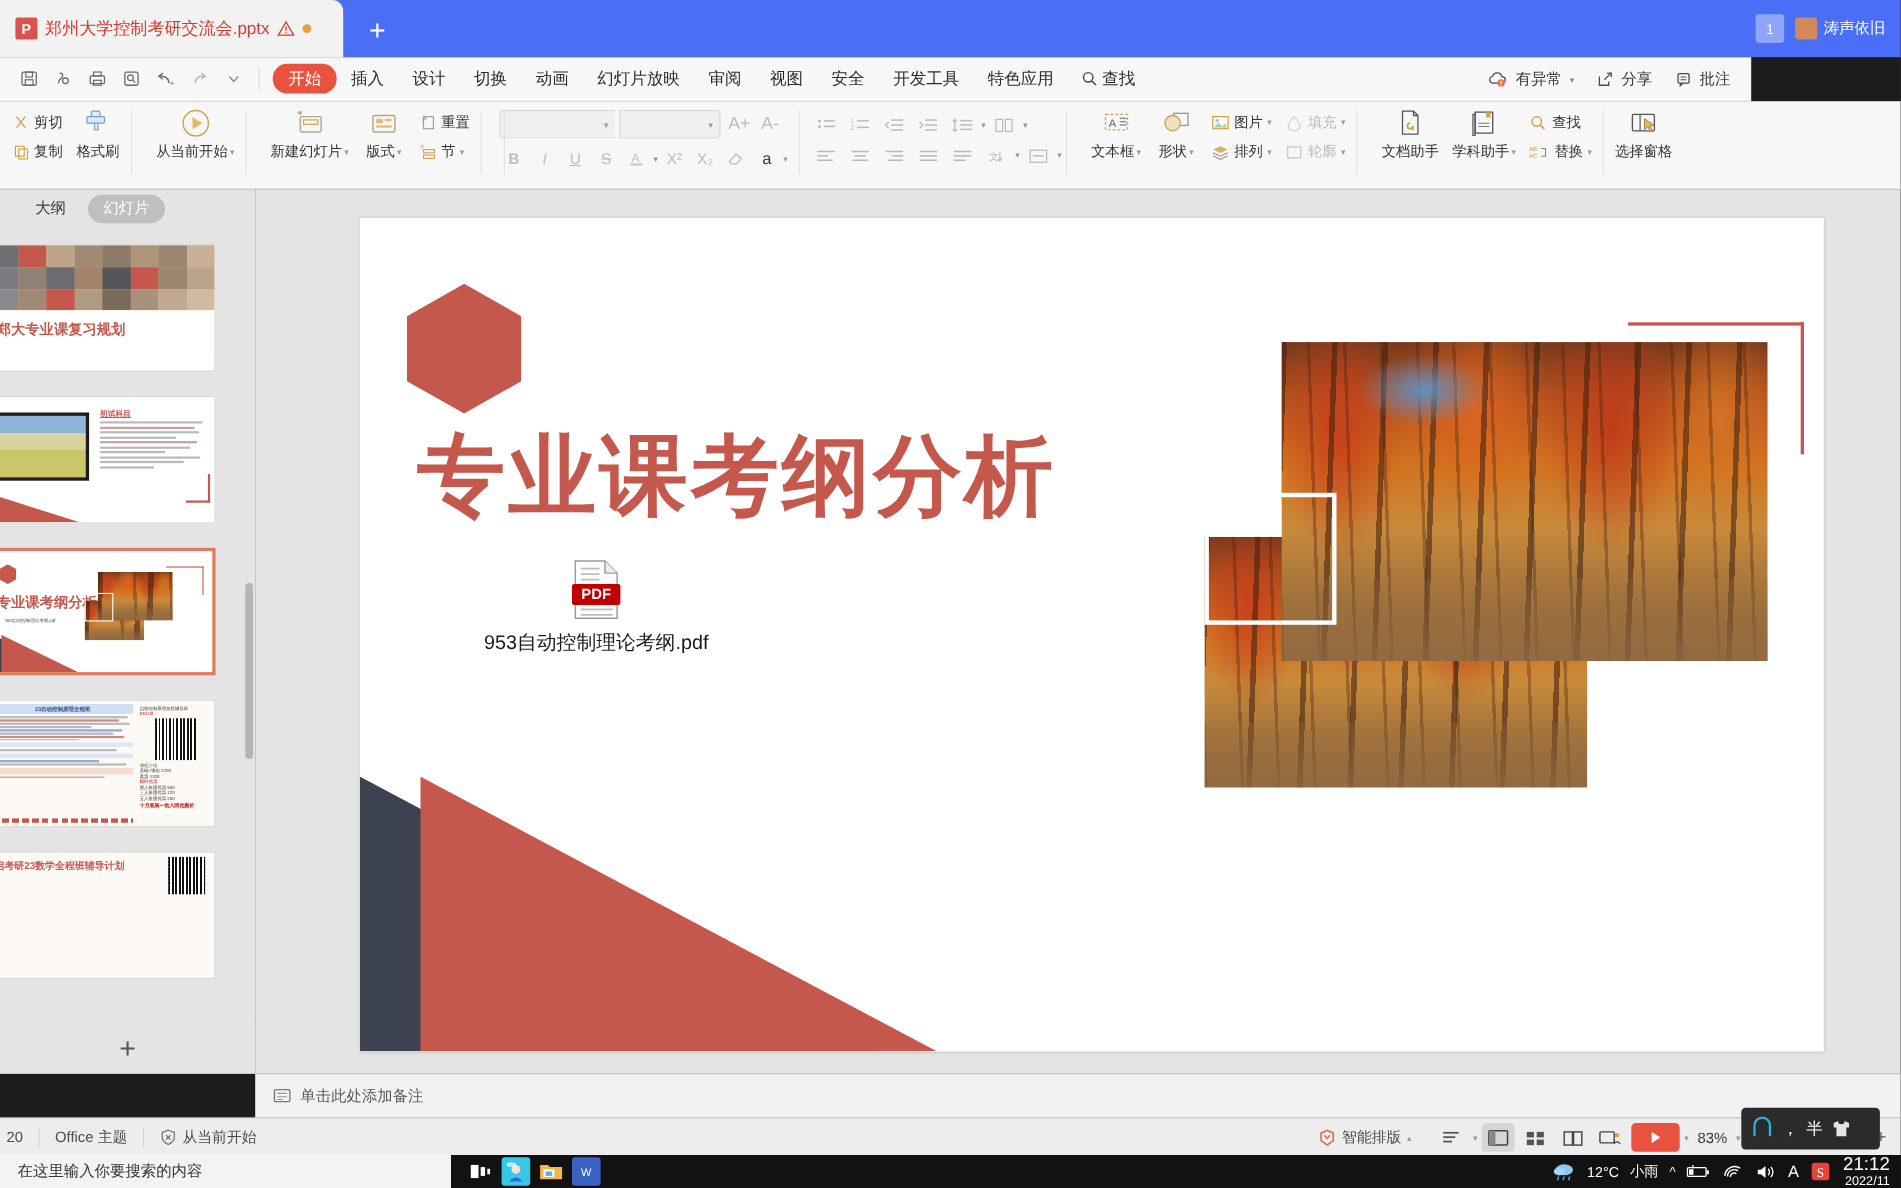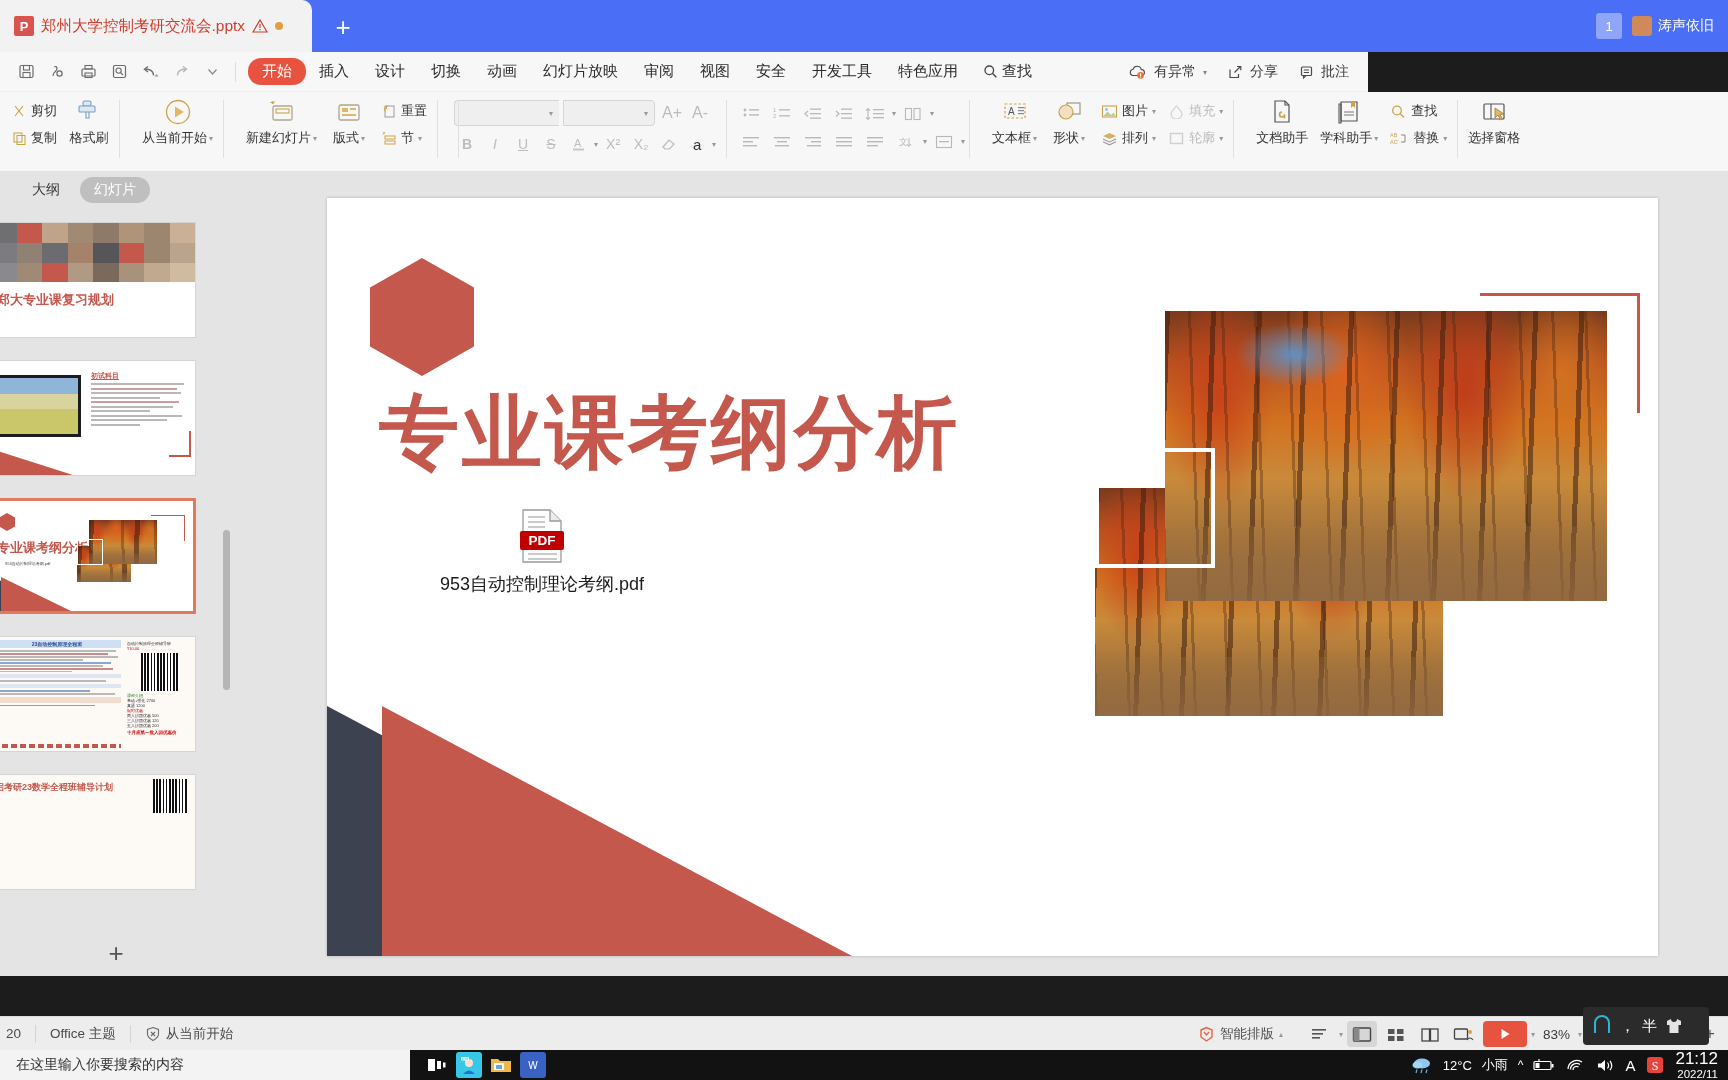--- a/index.html
+++ b/index.html
@@ -42,21 +42,21 @@
     display:flex;align-items:center;justify-content:center;
     font-size:13px;border-radius:3px;
   }
   .user-chip {
     display:flex;align-items:center;gap:6px;color:#fff;font-size:14px;
   }
   .user-av { width:20px;height:20px;border-radius:3px;background:#d08a5a; }
 
   
   .menubar {
-    position:absolute;left:0;top:52px;width:1368px;height:40px;
+    position:absolute;left:0;top:52px;width:1592px;height:40px;
     background:#f7f7f7; display:flex; align-items:center;
     border-bottom:1px solid #eeeeee;
   }
   .qat { display:flex;align-items:center;gap:3px;padding-left:12px;padding-right:6px; }
   .qbtn {
     width:28px;height:28px;display:flex;align-items:center;justify-content:center;
     color:#6b6b6b;
   }
   .qsep { width:1px;height:20px;background:#dcdcdc;margin:0 6px; }
   .menus { display:flex;align-items:center;gap:0px; }
@@ -976,20 +976,31 @@
       <div class="ph-frame-left"></div>
       <div class="photoB">
         <div class="tree-bg"></div>
       </div>
 
       <div class="deco-dark"></div>
       <div class="deco-red"></div>
     </div>
   </div>
 
+  <div class="notesbar">
+    <span>
+      <svg width="17" height="15" viewBox="0 0 17 15">
+          <rect x="1.5" y="1.5" width="14" height="11" rx="1" fill="none" stroke="#777" stroke-width="1.2"></rect>
+          <line x1="4" y1="5" x2="13" y2="5" stroke="#999" stroke-width="1"></line>
+          <line x1="4" y1="8" x2="13" y2="8" stroke="#999" stroke-width="1"></line>
+          <line x1="4" y1="10.5" x2="9" y2="10.5" stroke="#999" stroke-width="1"></line>
+        </svg>
+    </span>
+    <span class="notes-txt">单击此处添加备注</span>
+  </div>
 
   <div class="statusbar">
     <div class="sb-item" style="padding-left:6px;">20</div>
     <div class="sb-sep"></div>
     <div class="sb-item">Office 主题</div>
     <div class="sb-sep"></div>
     <div class="sb-item">
       <span>
         <svg width="16" height="16" viewBox="0 0 16 16">
             <path d="M8 1.5 L13.5 3.5 V8 C13.5 11.5 8 14.5 8 14.5 C8 14.5 2.5 11.5 2.5 8 V3.5 Z" fill="none" stroke="#6b6b6b" stroke-width="1.1"></path>

